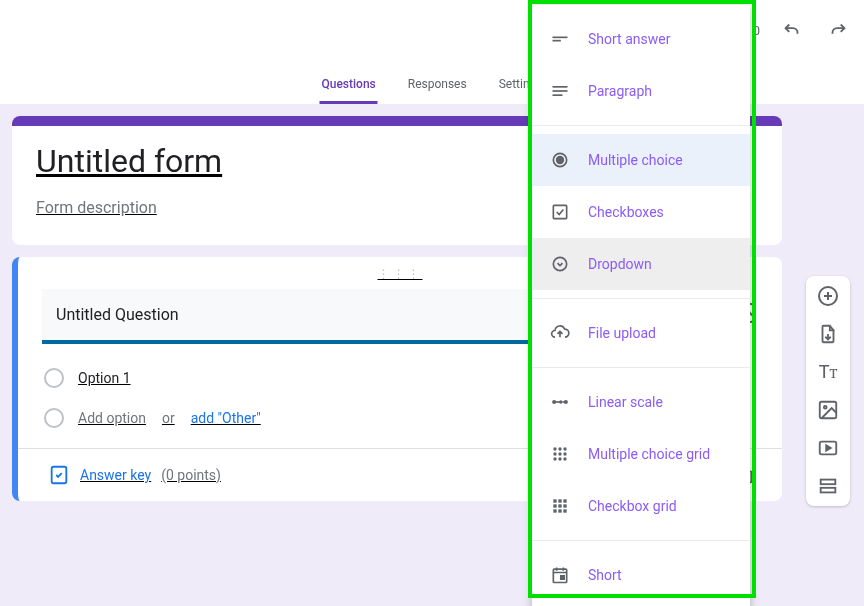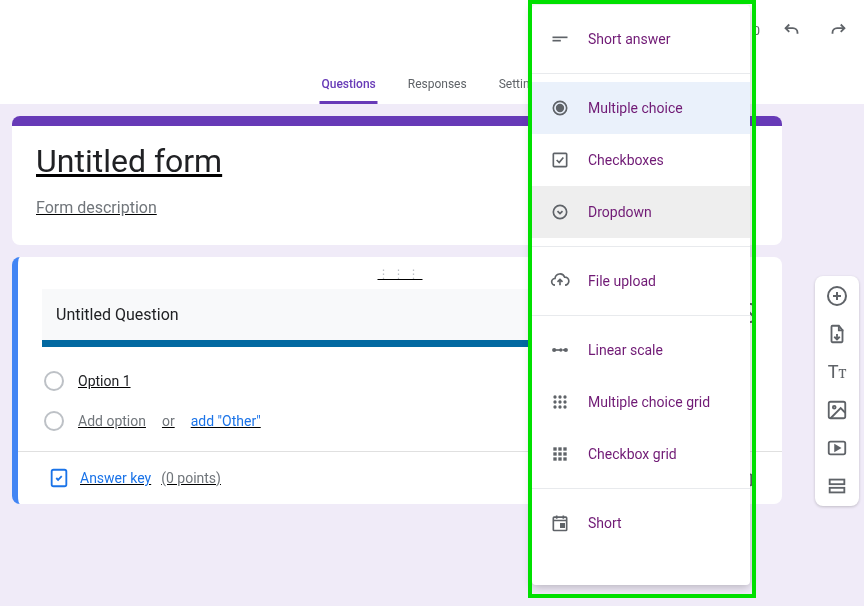--- a/index.html
+++ b/index.html
@@ -15,40 +15,40 @@
   .content { width: 770px; margin: 12px 0 0 12px; text-decoration: underline; }
   .header-card { background: #fff; border-radius: 8px; padding: 22px 24px 28px 24px; position: relative; overflow: hidden; }
   .header-card::before { content: ""; position: absolute; top: 0; left: 0; right: 0; height: 10px; background: #673ab7; }
   .form-title { font-size: 32px; color: #202124; margin-top: 4px; }
   .form-desc { color: #70757a; font-size: 16px; margin-top: 18px; }
 
   .question-card { background: #fff; border-radius: 8px; margin-top: 12px; position: relative; border-left: 6px solid #4285f4; padding: 10px 24px 0 24px; }
   .drag-dots { text-align: center; color: #bdc1c6; font-size: 12px; letter-spacing: 3px; height: 16px; cursor: grab; }
   .q-row { display: flex; align-items: flex-start; gap: 28px; margin-top: 6px; }
   .q-title-wrap { flex: 1; }
-  .q-title { background: #f8f9fa; border: none; border-bottom: 7px solid #0369a1; width: 100%; padding: 16px 14px; font-size: 16px; color: #202124; outline: none; }
+  .q-title { background: #f8f9fa; border: none; border-bottom: 4px solid #0369a1; width: 100%; padding: 16px 14px; font-size: 16px; color: #202124; outline: none; }
   .q-image-btn { margin-top: 10px; color: #5f6368; }
   .options { margin-top: 24px; padding-left: 2px; }
   .opt-row { display: flex; align-items: center; gap: 14px; margin-bottom: 20px; font-size: 14px; }
   .opt-radio { width: 20px; height: 20px; border: 2px solid #bdc1c6; border-radius: 50%; flex-shrink: 0; }
   .opt-text { color: #202124; }
   .add-opt { color: #70757a; }
   .or-text { color: #70757a; margin: 0 2px; }
   .add-other { color: #1a73e8; cursor: pointer; }
   .divider { border: none; border-top: 1px solid #e0e0e0; margin: 16px -24px 0 -24px; }
   .footer-row { display: flex; align-items: center; padding: 12px 0 12px 6px; }
   .answer-key { color: #1a73e8; font-size: 14px; display: flex; align-items: center; gap: 10px; cursor: pointer; }
   .points-txt { color: #70757a; font-size: 14px; margin-left: 10px; }
   .footer-right { margin-left: auto; color: #5f6368; }
 
-  .side-toolbar { position: absolute; right: 5px; top: 276px; background: #fff; border-radius: 8px; box-shadow: 0 1px 3px rgba(0,0,0,.2); width: 44px; padding: 8px 0; display: flex; flex-direction: column; align-items: center; gap: 14px; }
+  .side-toolbar { position: absolute; right: 14px; top: 276px; background: #fff; border-radius: 8px; box-shadow: 0 1px 3px rgba(0,0,0,.2); width: 44px; padding: 8px 0; display: flex; flex-direction: column; align-items: center; gap: 14px; }
   .side-toolbar .t-btn { width: 24px; height: 24px; display: flex; align-items: center; justify-content: center; color: #5f6368; cursor: pointer; font-family: monospace; }
 
   .dropdown-menu { position: absolute; left: 532px; top: 5px; width: 218px; background: #fff; border-radius: 4px; box-shadow: 0 2px 10px rgba(0,0,0,.25); z-index: 50; padding: 8px 0; overflow: hidden; }
-  .menu-item { display: flex; align-items: center; gap: 16px; padding: 14px 16px; font-size: 14px; color: #701a75; cursor: pointer; }
+  .menu-item { display: flex; align-items: center; gap: 16px; padding: 14px 16px; font-size: 14px; color: #8b5cf6; cursor: pointer; }
   .menu-item.selected { background: #eaf1fb; }
   .menu-item.hovered { background: #eeeeee; }
   .menu-sep { border: none; border-top: 1px solid #e8eaed; margin: 8px 0; }
   .menu-icon { width: 24px; height: 24px; display: flex; align-items: center; justify-content: center; color: #5f6368; flex-shrink: 0; }
 
   .highlight-box { position: absolute; left: 528px; top: 0; width: 228px; height: 598px; border: 4px solid #00e000; z-index: 60; pointer-events: none; }
 
   svg { display: block; }
 </style>
 </head>
@@ -167,20 +167,30 @@
 
 <div class="dropdown-menu">
   <div class="menu-item">
     <span class="menu-icon">
       <svg width="20" height="20" viewBox="0 0 24 24" fill="currentColor">
           <rect x="3" y="9" width="18" height="2"></rect>
           <rect x="3" y="13" width="10" height="2"></rect>
         </svg>
     </span>
     <span>Short answer</span>
+  </div>
+  <div class="menu-item">
+    <span class="menu-icon">
+      <svg width="20" height="20" viewBox="0 0 24 24" fill="currentColor">
+          <rect x="3" y="6" width="18" height="2"></rect>
+          <rect x="3" y="11" width="18" height="2"></rect>
+          <rect x="3" y="16" width="12" height="2"></rect>
+        </svg>
+    </span>
+    <span>Paragraph</span>
   </div>
   <hr class="menu-sep">
   <div class="menu-item selected">
     <span class="menu-icon">
       <svg width="20" height="20" viewBox="0 0 24 24" fill="none" stroke="currentColor" stroke-width="2">
           <circle cx="12" cy="12" r="8"></circle>
           <circle cx="12" cy="12" r="4" fill="currentColor"></circle>
         </svg>
     </span>
     <span>Multiple choice</span>

